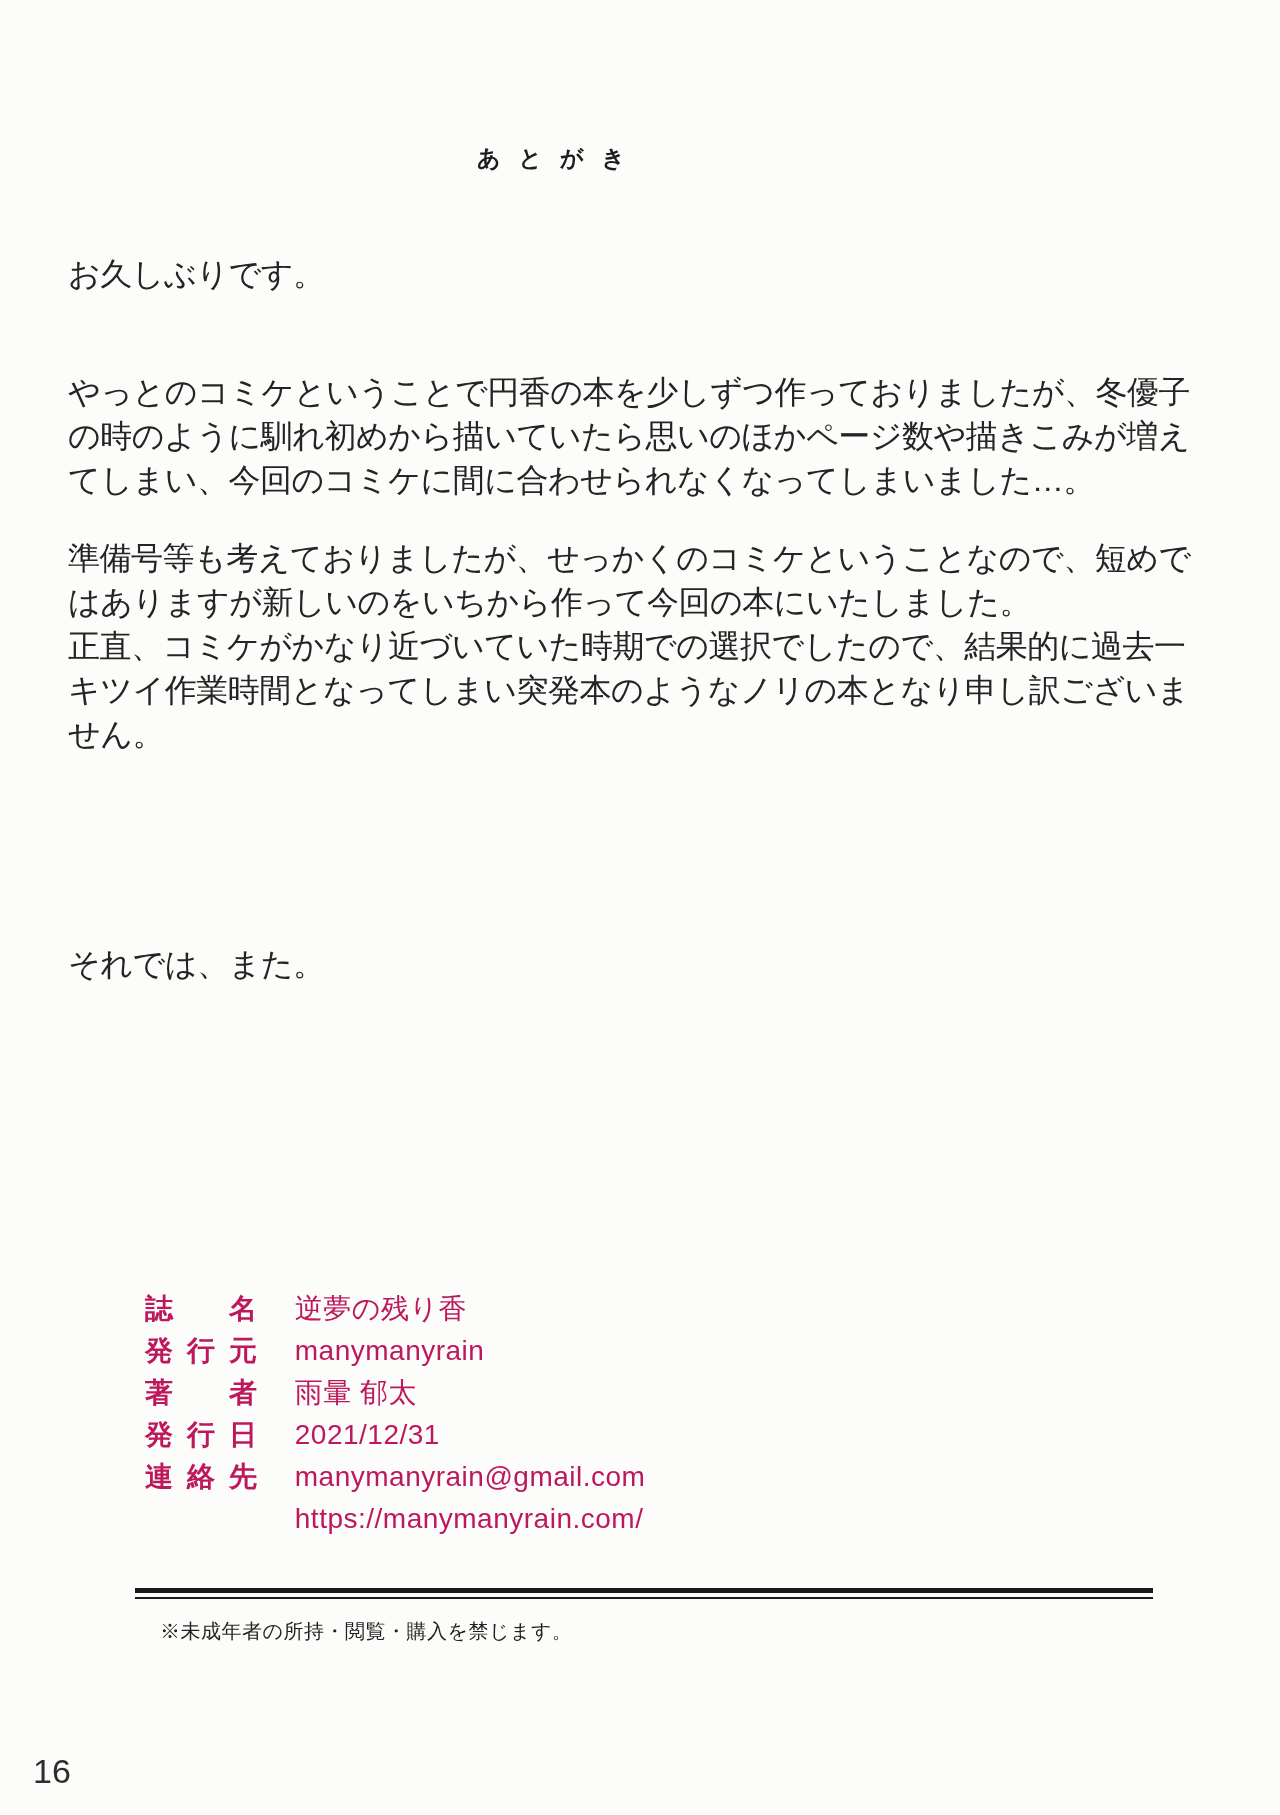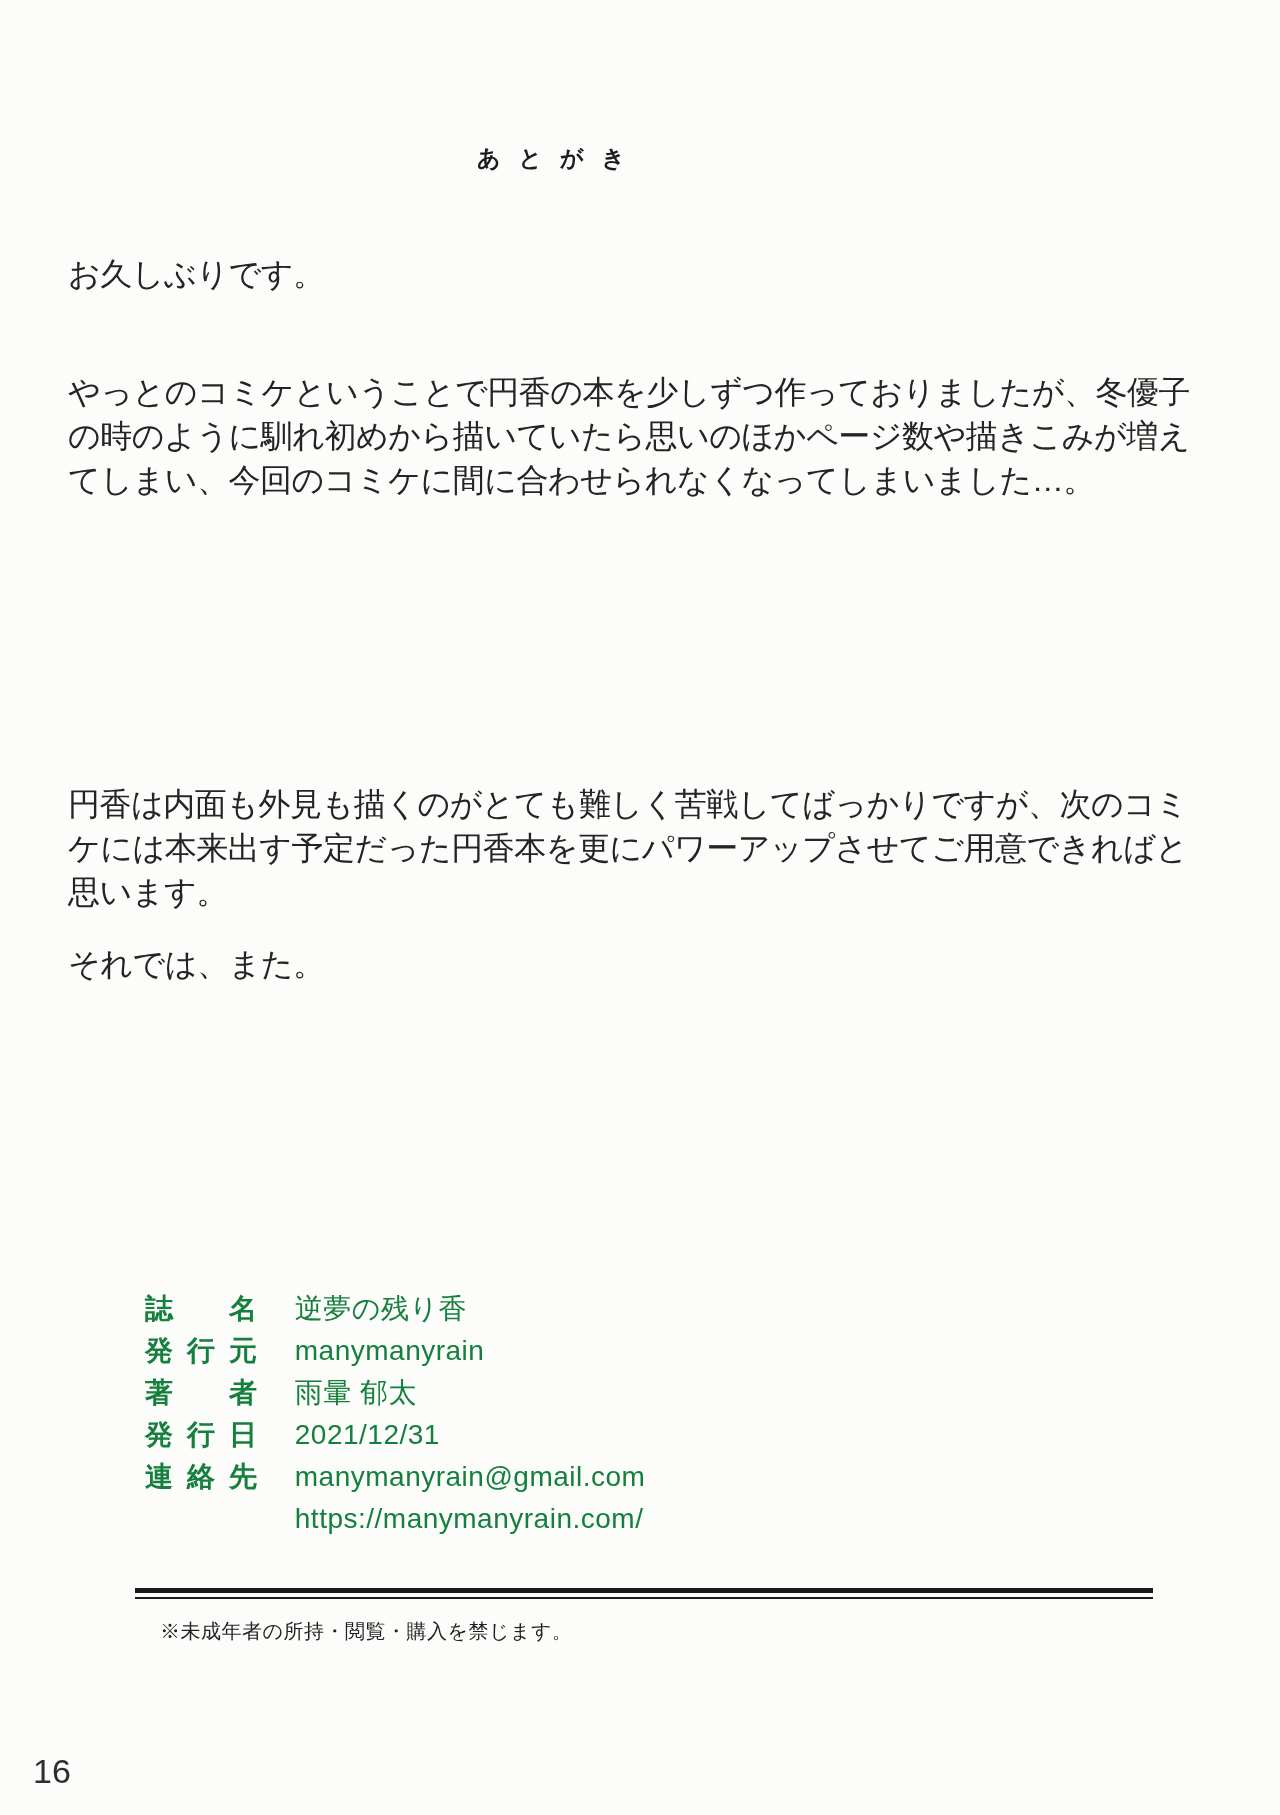--- a/index.html
+++ b/index.html
@@ -51,21 +51,21 @@
     position: absolute;
     top: 1288px;
     left: 145px;
     width: 900px;
   }
   .colophon-row {
     height: 42px;
     line-height: 42px;
     font-size: 28px;
     white-space: nowrap;
-    color: #15803d;
+    color: #be185d;
   }
   .colophon-label {
     display: inline-block;
     width: 112px;
     text-align: justify;
     text-align-last: justify;
     -moz-text-align-last: justify;
     font-weight: 600;
     vertical-align: top;
   }
@@ -117,26 +117,28 @@
   <div class="para p0">
     <div class="line">お久しぶりです。</div>
   </div>
 
   <div class="para p1">
     <div class="line">やっとのコミケということで円香の本を少しずつ作っておりましたが、冬優子</div>
     <div class="line">の時のように馴れ初めから描いていたら思いのほかページ数や描きこみが増え</div>
     <div class="line">てしまい、今回のコミケに間に合わせられなくなってしまいました…。</div>
   </div>
 
+  <div class="para p2">
+    <div class="line">準備号等も考えておりましたが、せっかくのコミケということなので、短めで</div>
+    <div class="line">はありますが新しいのをいちから作って今回の本にいたしました。</div>
+    <div class="line">正直、コミケがかなり近づいていた時期での選択でしたので、結果的に過去一</div>
+    <div class="line">キツイ作業時間となってしまい突発本のようなノリの本となり申し訳ございま</div>
+    <div class="line">せん。</div>
+  </div>
 
-  <div class="para p3">
-    <div class="line">円香は内面も外見も描くのがとても難しく苦戦してばっかりですが、次のコミ</div>
-    <div class="line">ケには本来出す予定だった円香本を更にパワーアップさせてご用意できればと</div>
-    <div class="line">思います。</div>
-  </div>
 
   <div class="para p4">
     <div class="line">それでは、また。</div>
   </div>
 
   <div class="colophon">
     <div class="colophon-row">
       <span class="colophon-label">誌名</span>
       <span class="colophon-value">逆夢の残り香</span>
     </div>

